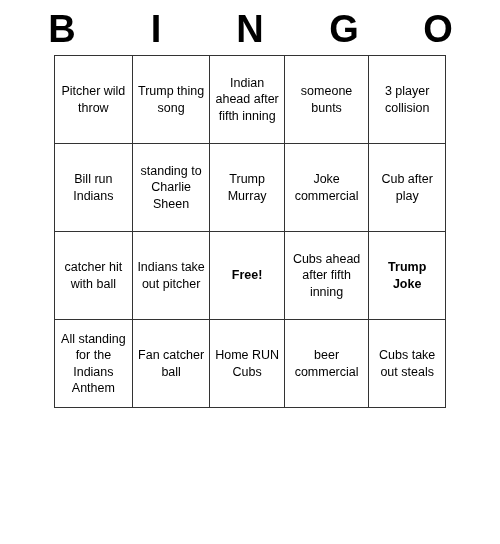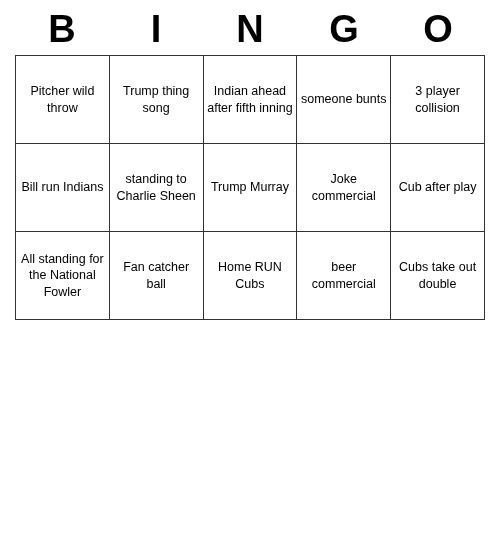--- a/index.html
+++ b/index.html
@@ -19,21 +19,21 @@
       padding: 8px 0 4px 0;
     }
     .bingo-letter {
       font-size: 38px;
       font-weight: bold;
       width: 88px;
       text-align: center;
     }
     .bingo-table {
       border-collapse: collapse;
-      width: 470px;
+      width: 392px;
     }
     .bingo-table td {
       border: 1.5px solid #333;
       width: 94px;
       height: 88px;
       text-align: center;
       vertical-align: middle;
       padding: 3px;
       font-size: 12.5px;
       line-height: 1.3;
@@ -75,20 +75,27 @@
         <td>3 player collision</td>
       </tr>
       <tr>
         <td>Bill run Indians</td>
         <td class="small-text">standing to Charlie Sheen</td>
         <td>Trump Murray</td>
         <td class="small-text">Joke commercial</td>
         <td>Cub after play</td>
       </tr>
       <tr>
-        <td class="small-text">All standing for the National Fowler</td>
+        <td>catcher hit with ball</td>
+        <td>Indians take out pitcher</td>
+        <td class="free-cell">Free!</td>
+        <td class="small-text">Cubs ahead after fifth inning</td>
+        <td class="trump-cell">Trump Joke</td>
+      </tr>
+      <tr>
+        <td class="small-text">All standing for the Indians Anthem</td>
         <td>Fan catcher ball</td>
         <td>Home RUN Cubs</td>
         <td class="small-text">beer commercial</td>
-        <td>Cubs take out double</td>
+        <td>Cubs take out steals</td>
       </tr>
     </tbody>
 </table>
 
 </body></html>

